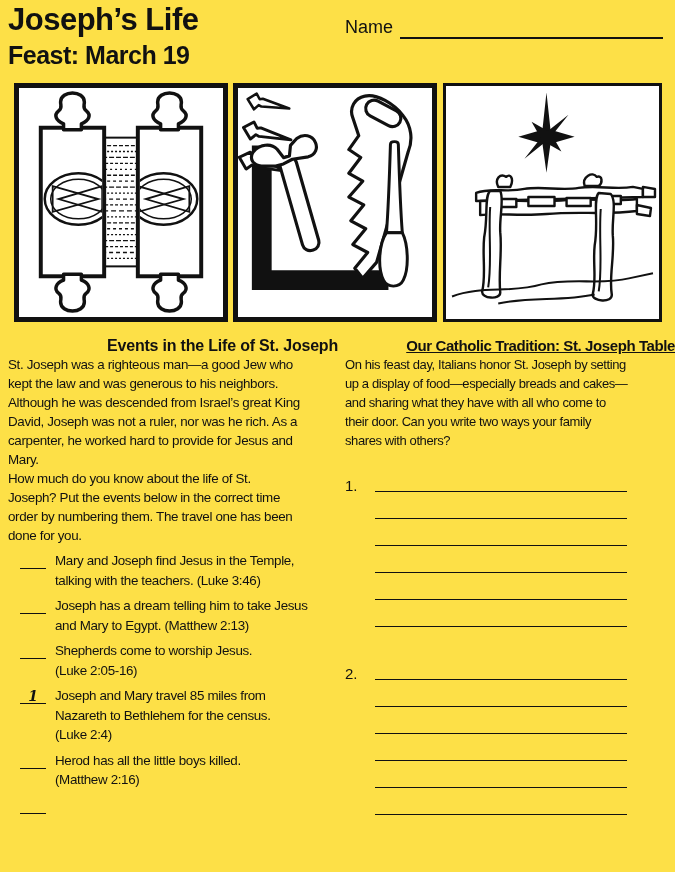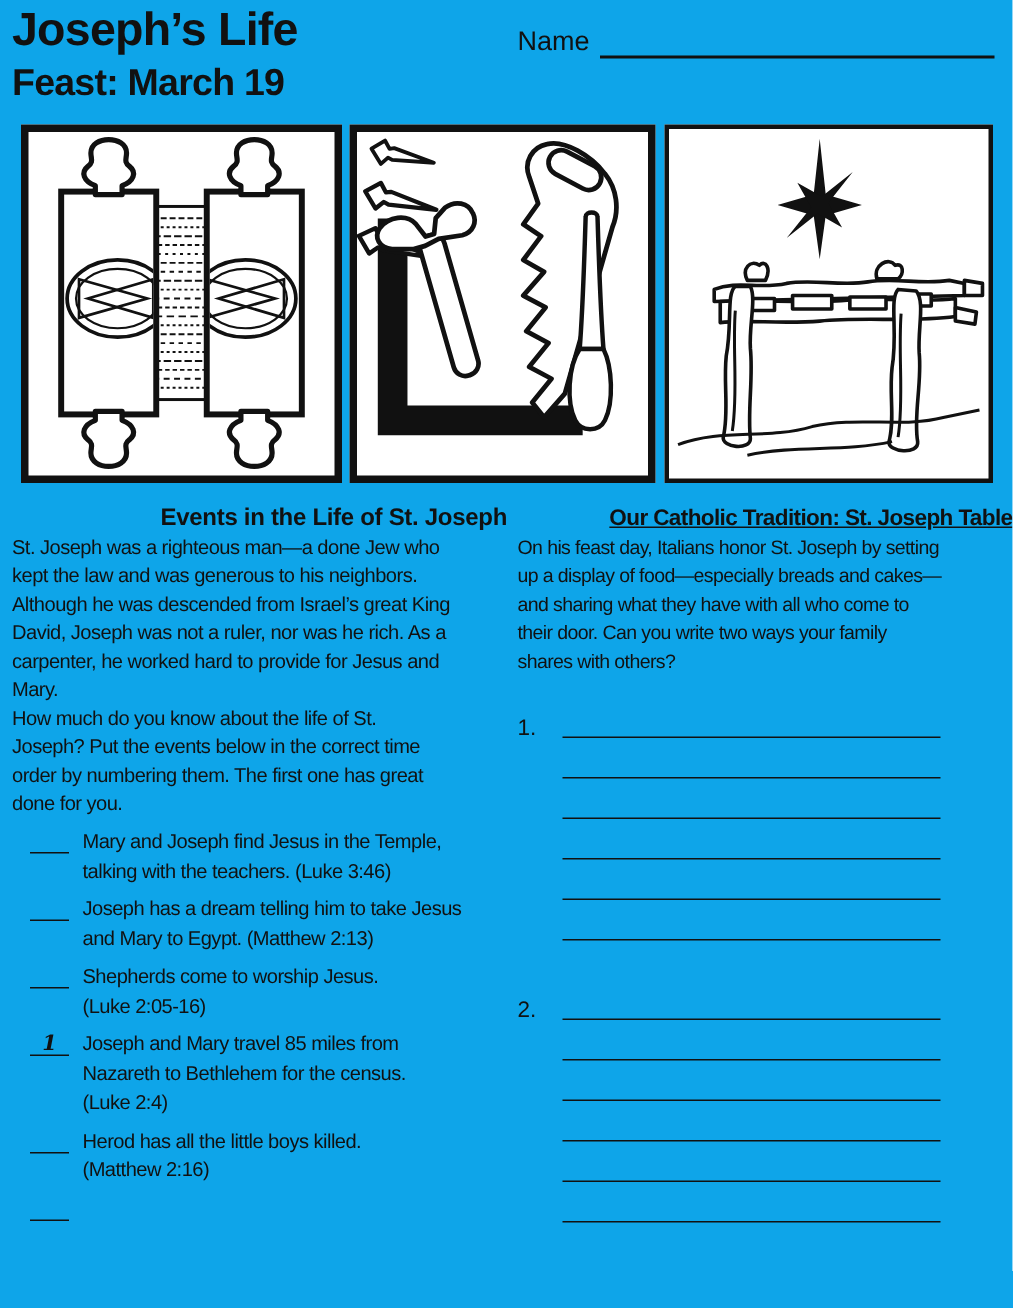--- a/index.html
+++ b/index.html
@@ -1,16 +1,16 @@
 <!DOCTYPE html>
 <html><head>
 <meta charset="utf-8">
 <style>
   html,body{margin:0;padding:0;background:#fff;}
-  .page{position:relative;width:675px;height:872px;background:#0ea5e9;color:#111;
+  .page{position:relative;width:675px;height:872px;background:#fde047;color:#111;
         font-family:"Liberation Sans",sans-serif;overflow:hidden;}
 
   
   .title{position:absolute;left:8px;top:2px;font-size:31px;font-weight:bold;letter-spacing:-0.5px;}
   .subtitle{position:absolute;left:8px;top:41px;font-size:25px;font-weight:bold;letter-spacing:-0.5px;}
   .name-row{position:absolute;left:345px;top:16px;width:318px;display:flex;align-items:center;gap:7px;}
   .name-label{font-size:18px;line-height:21px;}
   .name-line{flex:1;border-bottom:2px solid #111;height:21px;}
 
   
@@ -175,29 +175,29 @@
           <path d="M154,122 C152,150 156,180 152,204"></path>
           <path d="M6,209 C35,198 65,206 95,197 C125,190 155,198 182,191 L206,186"></path>
           <path d="M52,216 C85,209 115,214 148,207"></path>
         </g>
       </svg>
     </div>
   </div>
 
   <div class="col-left">
     <div class="col-head">Events in the Life of St. Joseph</div>
-    <p class="body">St. Joseph was a righteous man—a done Jew who
+    <p class="body">St. Joseph was a righteous man—a good Jew who
 kept the law and was generous to his neighbors.
 Although he was descended from Israel’s great King
 David, Joseph was not a ruler, nor was he rich. As a
 carpenter, he worked hard to provide for Jesus and
 Mary.</p>
     <p class="body instructions">How much do you know about the life of St.
 Joseph? Put the events below in the correct time
-order by numbering them. The first one has great
+order by numbering them. The travel one has been
 done for you.</p>
     <div class="events">
   <div class="event">
     <span class="event-blank">
             <i class="event-answer"></i>
           </span>
     <span class="event-text">Mary and Joseph find Jesus in the Temple,
 talking with the teachers. (Luke 3:46)</span>
   </div>
 

